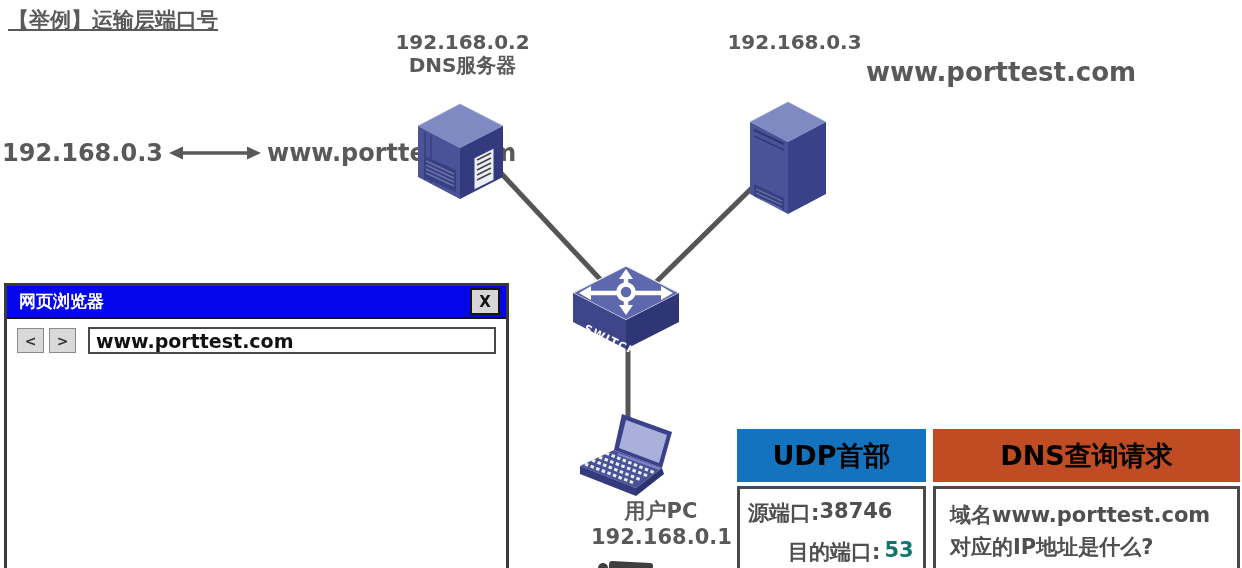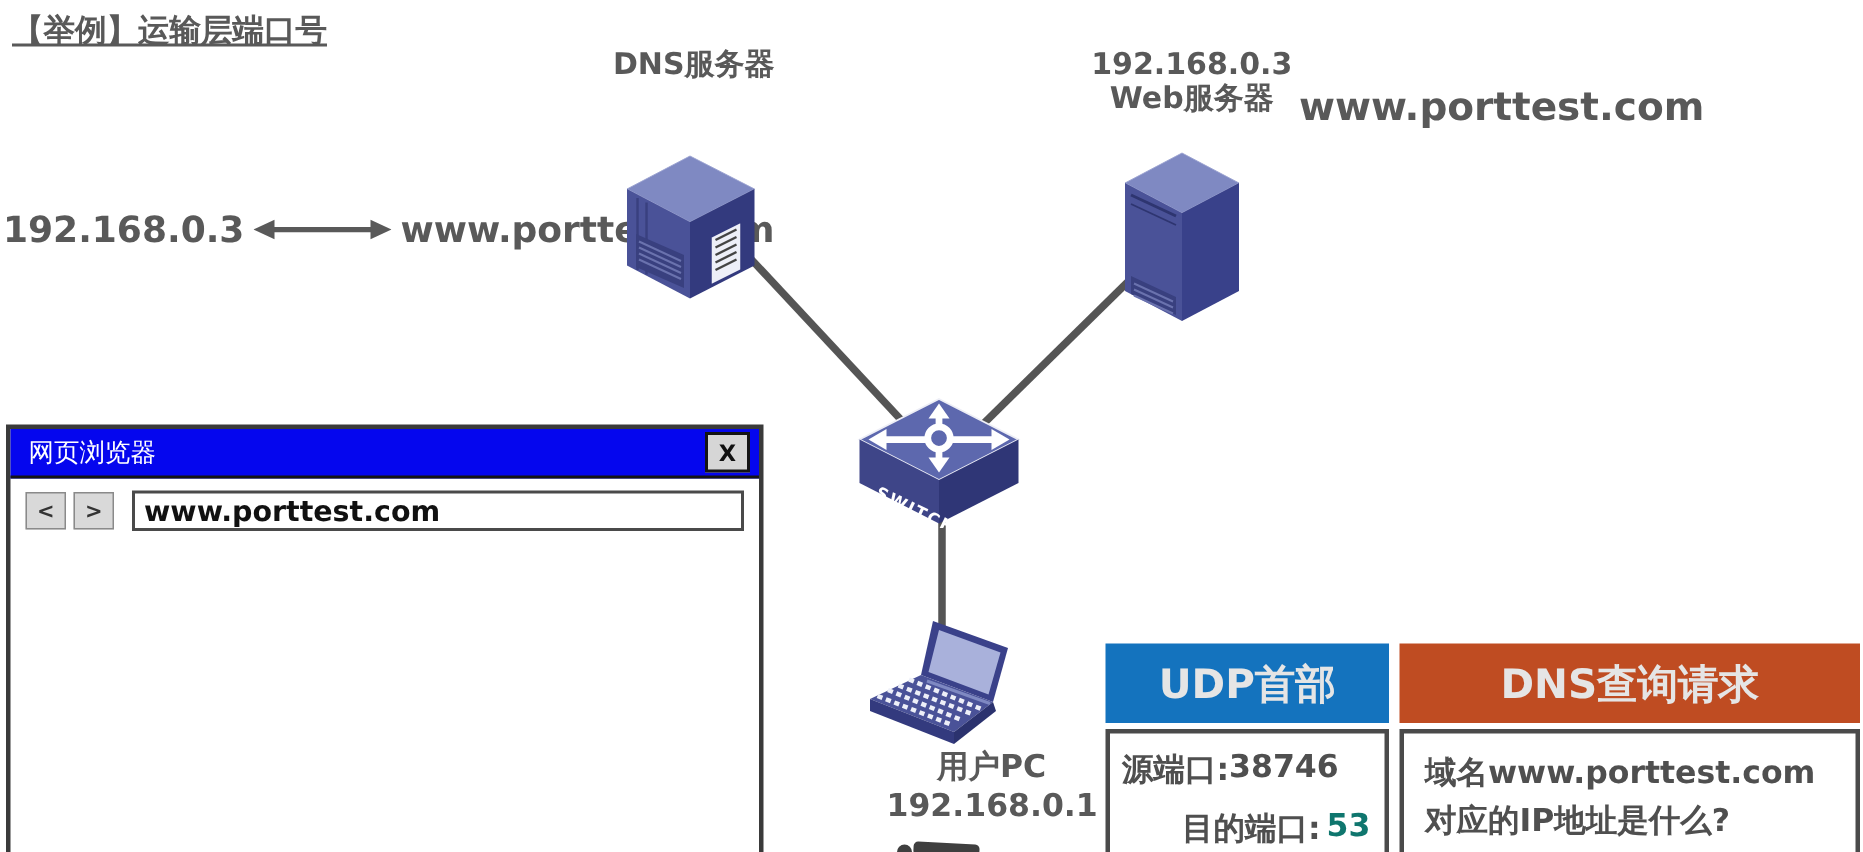--- a/index.html
+++ b/index.html
@@ -23,37 +23,37 @@
     font-size:21px;font-weight:bold;line-height:26px;color:#595959;margin-left:31px;}
 
   
   #link-lines{left:0;top:0;}
 
   
   .browser{left:4px;top:283px;width:505px;height:295px;background:#fff;
     border:3px solid #3a3a3a;box-sizing:border-box;}
   .browser-titlebar{height:31px;background:#0506ee;border-bottom:2px solid #141414;
     display:flex;align-items:center;padding:0 6px;}
-  .browser-title{color:#fff;font-size:17px;padding-left:6px;}
+  .browser-title{color:#fff;font-size:17px;padding-left:6px;font-weight:bold;}
   .browser-close{margin-left:auto;width:26px;height:23px;background:#d6d6d6;
     border:2px solid #141414;color:#111;font-size:15px;font-weight:bold;
     display:flex;align-items:center;justify-content:center;cursor:default;}
   .browser-toolbar{display:flex;align-items:center;gap:5px;padding:8px 10px 6px 10px;}
   .nav-btn{width:25px;height:23px;background:#d9d9d9;border:1px solid #8a8a8a;
     color:#333;font-size:14px;font-weight:bold;display:flex;align-items:center;
     justify-content:center;cursor:default;}
   .address-input{flex:1;height:27px;border:2px solid #4a4a4a;margin-left:7px;
     font-family:inherit;font-size:19px;font-weight:bold;color:#111;
     padding:0 6px;box-sizing:border-box;}
 
   
   .packet-table{left:737px;top:429px;width:503px;}
   .pt-header-row{display:flex;gap:7px;height:53px;}
   .pt-th{display:flex;align-items:center;justify-content:center;
-    color:#e5e5e5;font-size:27px;font-weight:bold;}
+    color:#000000;font-size:27px;font-weight:bold;}
   .pt-th-udp{width:189px;background:#1473be;}
   .pt-th-dns{flex:1;background:#bf4c22;}
   .pt-body-row{display:flex;gap:7px;margin-top:4px;height:110px;}
   .pt-cell{border:3px solid #4a4a4a;box-sizing:border-box;background:#fff;
     font-size:21px;font-weight:bold;color:#4f4f4f;}
   .pt-cell-udp{width:189px;padding:10px 8px 0 8px;}
   .pt-cell-dns{flex:1;padding:10px 6px 0 14px;line-height:32px;}
   .pt-port-row{display:flex;justify-content:flex-start;margin-bottom:11px;}
   .pt-port-row2{display:flex;margin-left:40px;}
   .pt-dest-port{color:#0f766e;margin-left:4px;}
@@ -65,26 +65,26 @@
 
   <svg id="link-lines" class="abs" width="1242" height="568">
     <line x1="500" y1="172" x2="612" y2="292" stroke="#555555" stroke-width="5"></line>
     <line x1="762" y1="178" x2="648" y2="290" stroke="#555555" stroke-width="5"></line>
     <line x1="628" y1="330" x2="628" y2="424" stroke="#555555" stroke-width="5"></line>
   </svg>
 
   <div class="abs page-title">【举例】运输层端口号</div>
 
   <div class="abs node-label dns-label">
+    <div>192.168.0.2</div>
     <div>DNS服务器</div>
   </div>
 
   <div class="abs node-label web-label">
     <div>192.168.0.3</div>
-    <div>Web服务器</div>
   </div>
   <div class="abs domain-label">www.porttest.com</div>
 
   <div class="abs mapping">
     <span>192.168.0.3</span>
     <svg width="92" height="18">
       <line x1="11" y1="9" x2="81" y2="9" stroke="#595959" stroke-width="3.5"></line>
       <polygon points="0,9 14,2.5 14,15.5" fill="#595959"></polygon>
       <polygon points="92,9 78,2.5 78,15.5" fill="#595959"></polygon>
     </svg>

